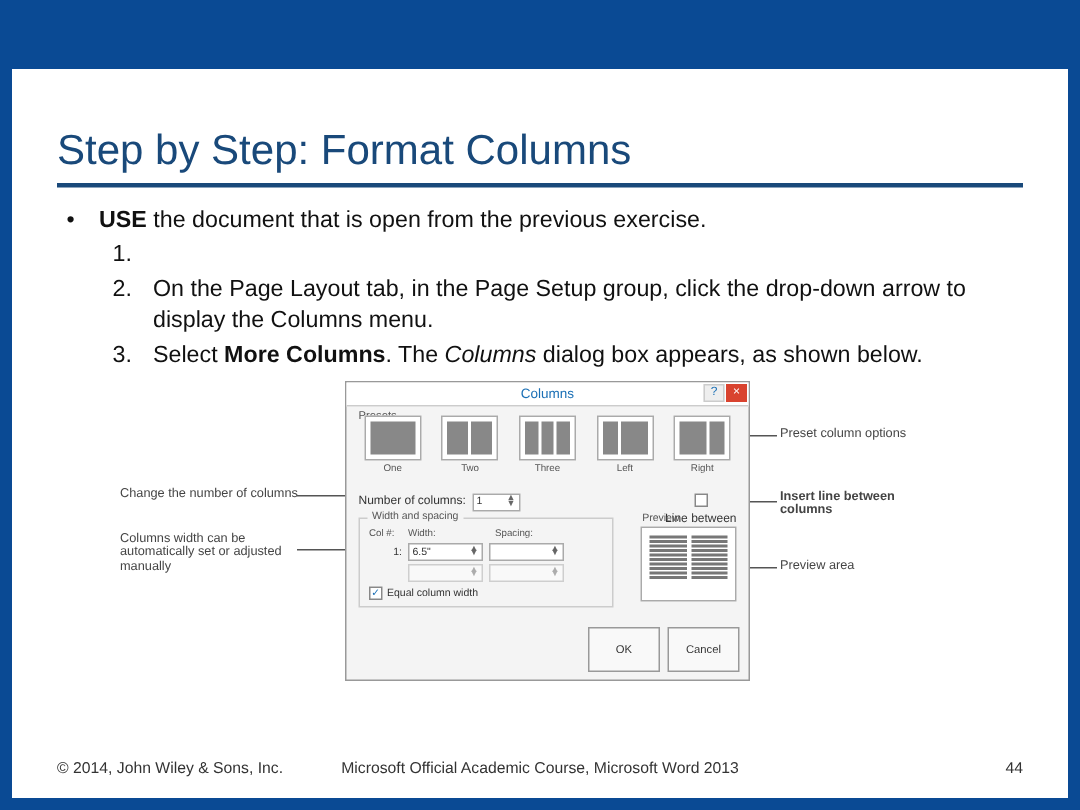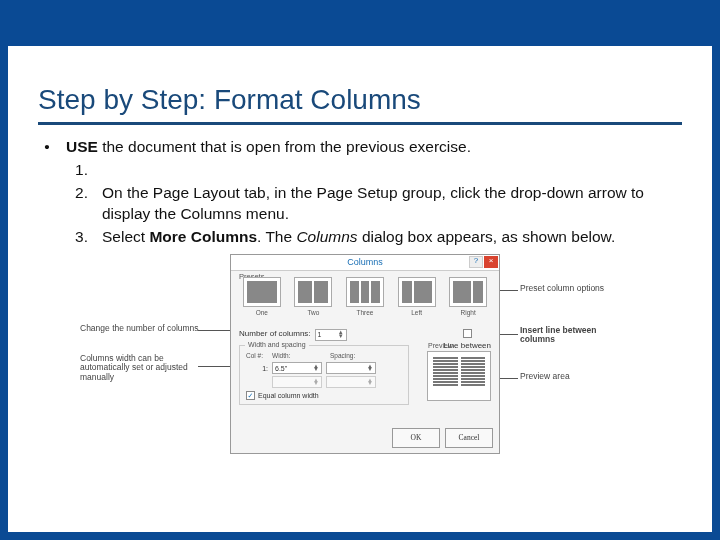--- a/index.html
+++ b/index.html
@@ -198,22 +198,22 @@
     display:flex; align-items:center; gap:4px;
   }
   .dd { flex:none; width:96px; height:12px; border:1px solid #aaa; background:#fff; display:flex; align-items:center; justify-content:space-between; padding:0 3px; font-size:7px;}
   .startchk { margin-left:auto; display:flex; gap:3px; align-items:center; font-size:7px; color:#888;}
 
   .dlg-buttons {
     position:absolute; bottom:5px; right:6px;
     display:flex; gap:5px;
   }
   .dlg-btn {
-    width:48px; height:20px; border:1px solid #999; background:#f9f9f9;
-    font-size:7.5px; display:flex; align-items:center; justify-content:center;font-family:Liberation Serif, serif;
+    width:48px; height:30px; border:1px solid #999; background:#f9f9f9;
+    font-size:7.5px; display:flex; align-items:center; justify-content:center;
   }
 </style>
 </head>
 <body>
 
 <div class="slide">
   <h1 class="title">Step by Step: Format Columns</h1>
 
   <div class="body">
     <div class="lead-row">
@@ -390,13 +390,18 @@
 
 
         <div class="dlg-buttons">
           <div class="dlg-btn">OK</div>
           <div class="dlg-btn">Cancel</div>
         </div>
       </div>
     </div>
   </div>
 
+  <div class="footer">
+    <span>© 2014, John Wiley &amp; Sons, Inc.</span>
+    <span class="center">Microsoft Official Academic Course, Microsoft Word 2013</span>
+    <span class="pnum">44</span>
+  </div>
 </div>
 
 </body></html>

